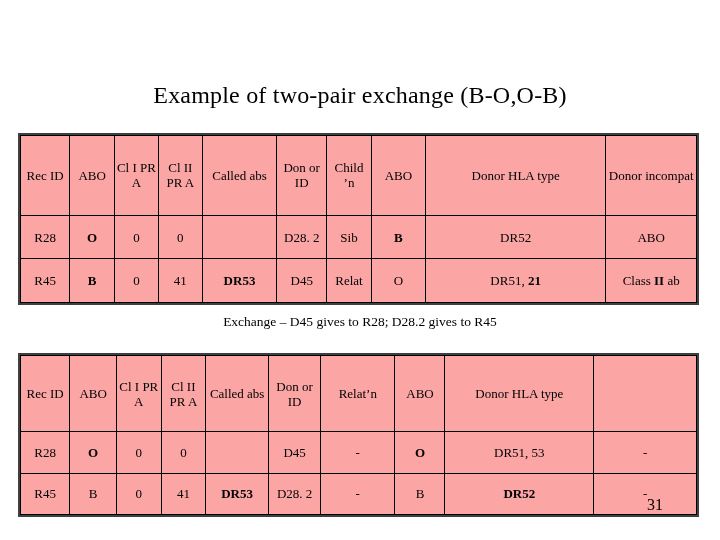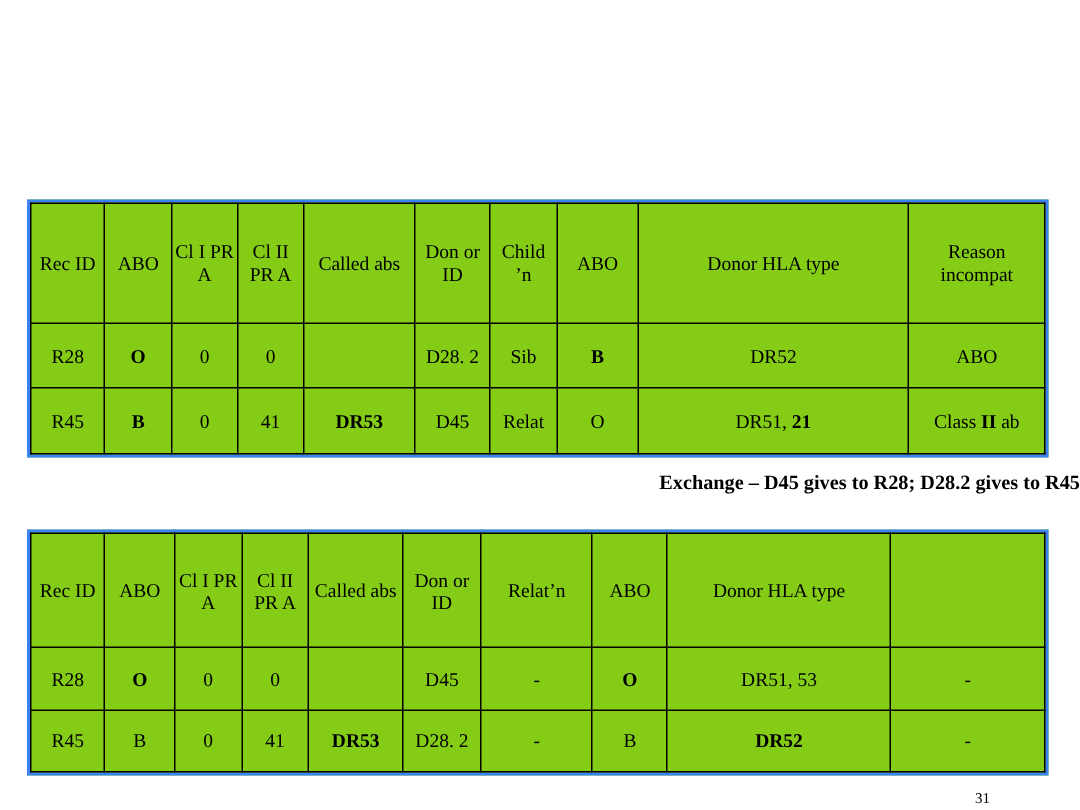--- a/index.html
+++ b/index.html
@@ -30,23 +30,23 @@
     width: 720px;
     text-align: center;
     font-size: 24px;
     line-height: 30px;
     letter-spacing: 0.2px;
   }
 
   
   .tablewrap {
     position: absolute;
-    border: 2px solid #3b82f6;
+    border: 2px solid #404040;
     box-sizing: border-box;
-    background: #84cc16;
+    background: #fca5a5;
   }
   .tablewrap table {
     position: static;
     width: 100%;
     height: 100%;
     border-collapse: collapse;
     table-layout: fixed;
   }
   .tablewrap table td {
     border: 1px solid #000000;
@@ -71,42 +71,42 @@
     top: 353px;
     width: 681px;
     height: 164px;
   }
 
   .exchange-note {
     position: absolute;
     left: 0;
     top: 313px;
     width: 720px;
-    text-align: right;
+    text-align: center;
     font-size: 13.5px;
-    font-weight: bold;
+    font-weight: normal;
     line-height: 18px;
   }
 
   .page-number {
     position: absolute;
     left: 640px;
     top: 499px;
     width: 30px;
     text-align: center;
-    font-size: 10px;
+    font-size: 16px;
     line-height: 12px;
-    margin-top: 28px;
   }
 </style>
 </head>
 <body>
 
 <div class="slide">
 
+  <div class="slide-title">Example of two-pair exchange (B-O,O-B)</div>
 
   <div class="tablewrap" id="table-one">
     <table>
       <colgroup>
         <col style="width:7.3%">
         <col style="width:6.6%">
         <col style="width:6.5%">
         <col style="width:6.5%">
         <col style="width:11.0%">
         <col style="width:7.4%">
@@ -119,21 +119,21 @@
           <tr class="hdr">
         <td>Rec ID</td>
         <td>ABO</td>
         <td>Cl I PR A</td>
         <td>Cl II PR A</td>
         <td>Called abs</td>
         <td>Don or ID</td>
         <td>Child ’n</td>
         <td>ABO</td>
         <td>Donor HLA type</td>
-        <td>Reason incompat</td>
+        <td>Donor incompat</td>
       </tr>
       <tr class="body-row">
         <td>R28</td>
         <td class="b">O</td>
         <td>0</td>
         <td>0</td>
         <td></td>
         <td>D28. 2</td>
         <td>Sib</td>
         <td class="b">B</td>

